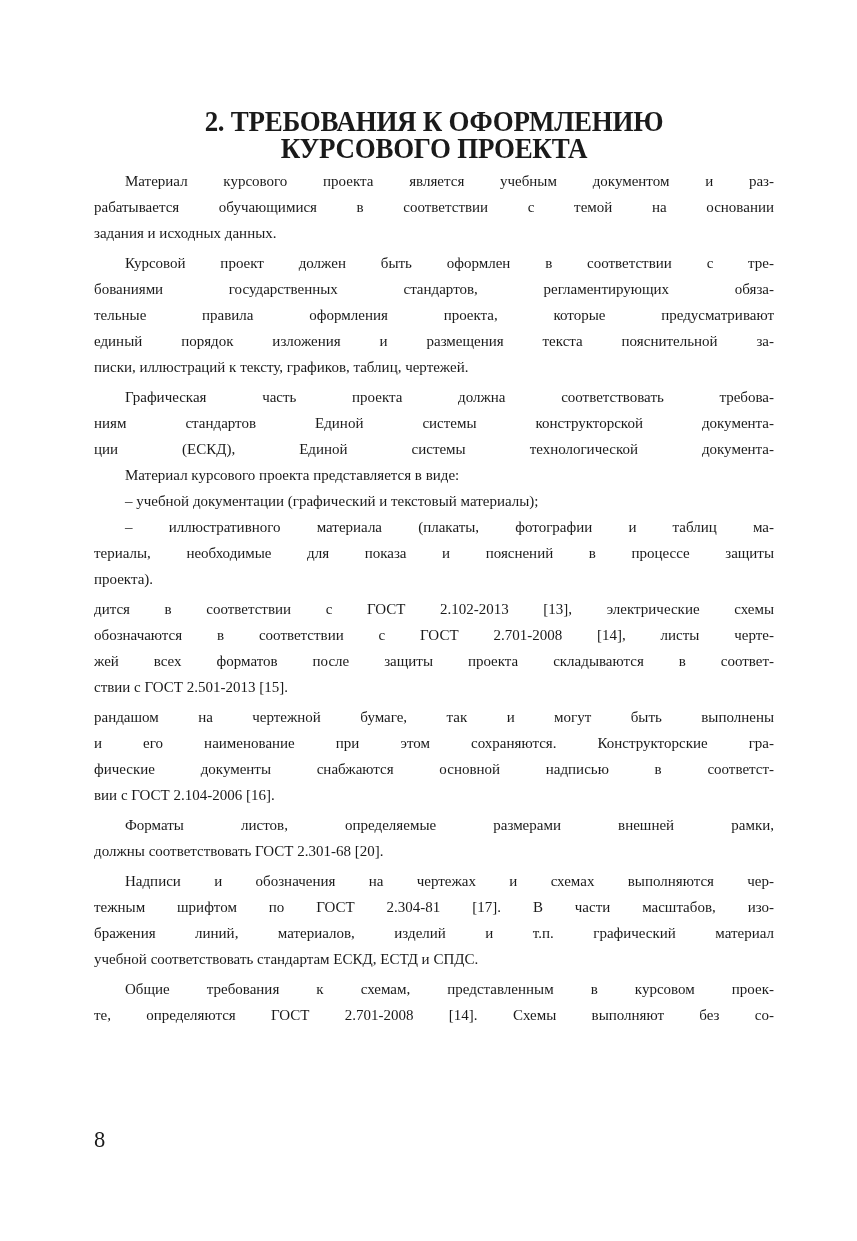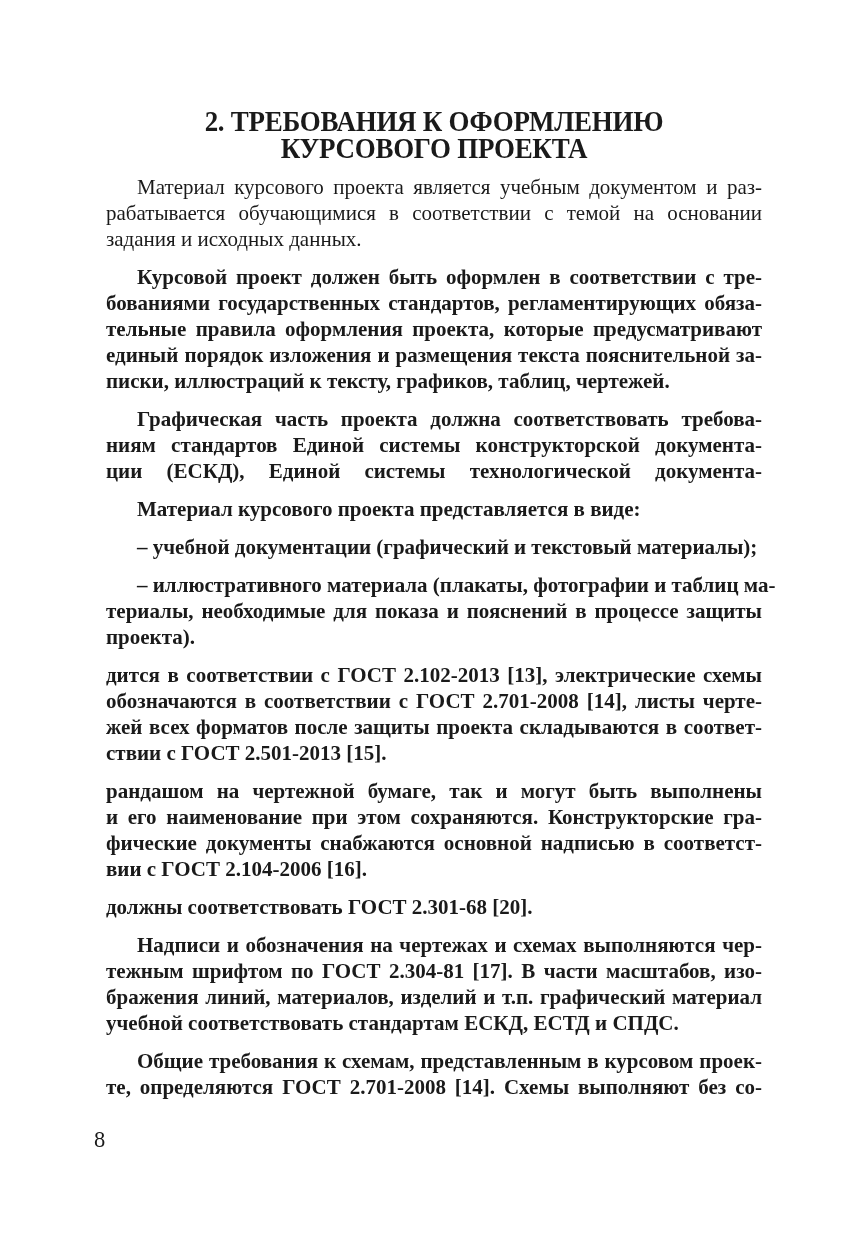--- a/index.html
+++ b/index.html
@@ -28,37 +28,37 @@
       line-height: 27px;
       letter-spacing: -0.3px;
       margin: 0 0 6px 0;
       transform: scaleX(0.93);
       transform-origin: center top;
     }
     .title .tl {
       display: block;
     }
     .para {
-      margin: 12px;
-      font-size: 21px;
+      margin: 0;
+      font-size: 15px;
       line-height: 26px;
     }
     .line {
       display: block;
       white-space: nowrap;
       text-align-last: justify;
       text-align: justify;
     }
     .line.last {
       text-align-last: left;
     }
     .line.indent {
       padding-left: 31px;
     }
-    .para + .para { margin-top: 0; font-weight: bold; }
+    .para + .para { margin-top: 0; }
     .gap-small { margin-top: 4px !important; }
     .page-number {
       position: absolute;
       left: 94px;
       top: 1127px;
       font-size: 22.5px;
       line-height: 26px;
     }
   </style>
 </head>
@@ -112,20 +112,21 @@
   </p>
 
   <p class="para gap-small">
     <span class="line">рандашом на чертежной бумаге, так и могут быть выполнены</span>
     <span class="line">и его наименование  при этом сохраняются. Конструкторские гра-</span>
     <span class="line">фические документы снабжаются основной надписью в соответст-</span>
     <span class="line last">вии с ГОСТ 2.104-2006 [16].</span>
   </p>
 
   <p class="para gap-small">
+    <span class="line indent">Форматы листов, определяемые размерами внешней рамки,</span>
     <span class="line last">должны соответствовать ГОСТ 2.301-68 [20].</span>
   </p>
 
   <p class="para gap-small">
     <span class="line indent">Надписи и обозначения на чертежах и схемах выполняются чер-</span>
     <span class="line">тежным шрифтом по ГОСТ 2.304-81 [17]. В части масштабов, изо-</span>
     <span class="line">бражения линий, материалов, изделий и т.п. графический материал</span>
     <span class="line last">учебной соответствовать стандартам ЕСКД, ЕСТД и СПДС.</span>
   </p>
 

